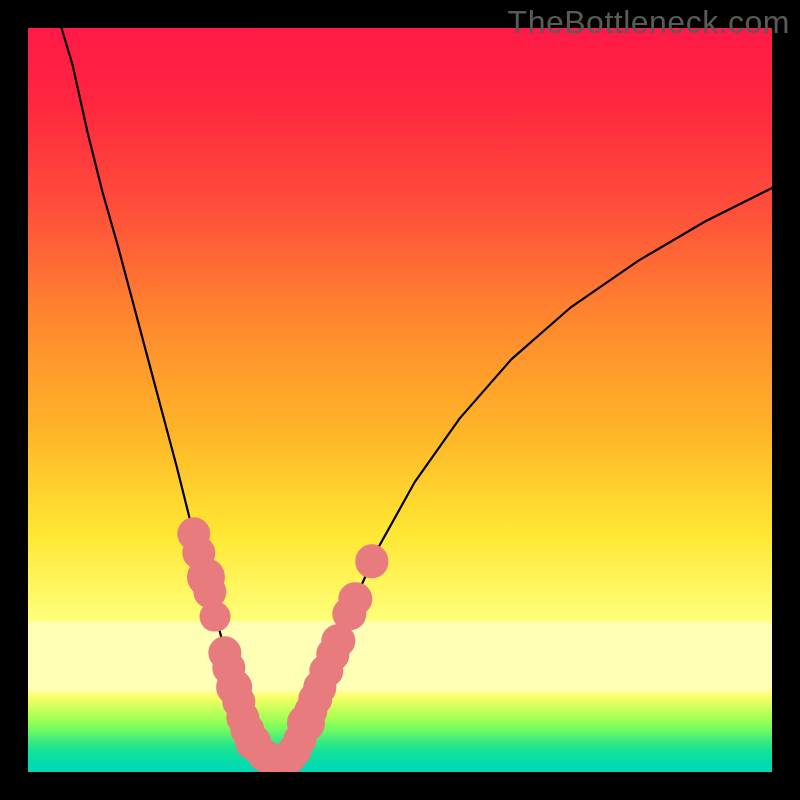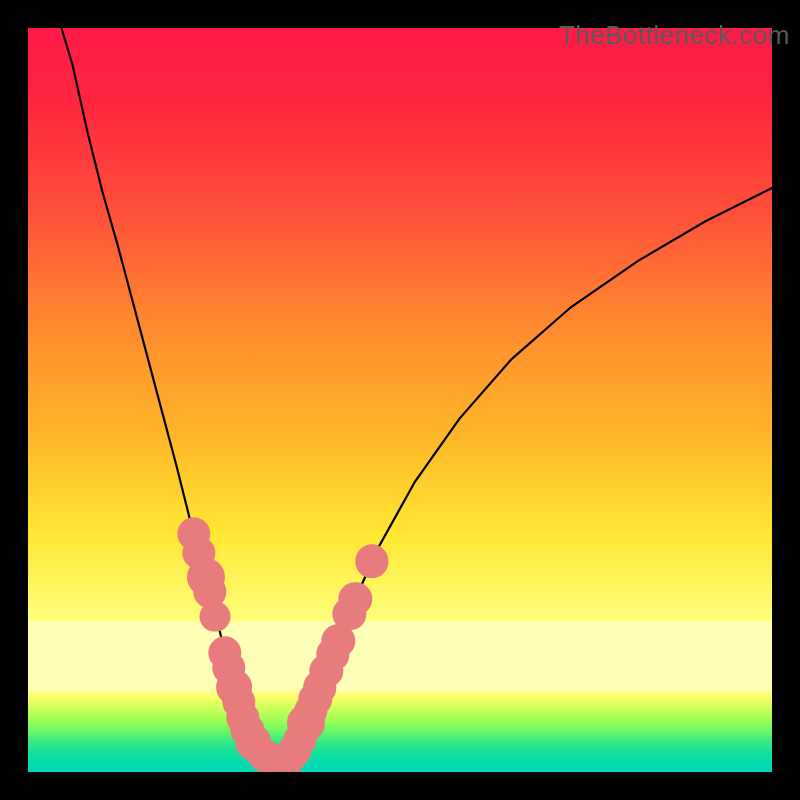--- a/index.html
+++ b/index.html
@@ -11,24 +11,24 @@
     background: #000;
   }
   .frame {
     width: 800px;
     height: 800px;
     background: #000;
     position: relative;
   }
   .watermark {
     position: absolute;
-    top: 20px;
+    top: 4px;
     right: 10px;
     color: #5a5a5a;
-    font-size: 26px;
+    font-size: 32px;
     font-weight: 500;
     letter-spacing: 0.5px;
     z-index: 5;
   }
   .plot-area {
     position: absolute;
     left: 28px;
     top: 28px;
     width: 744px;
     height: 744px;

